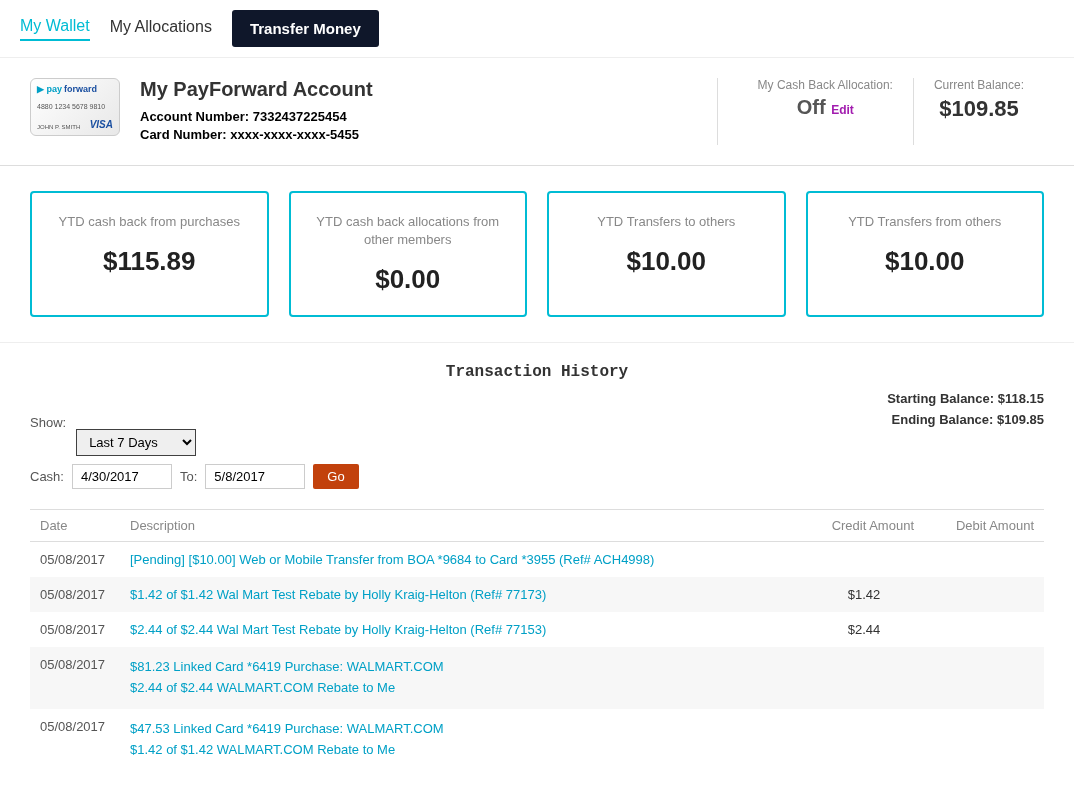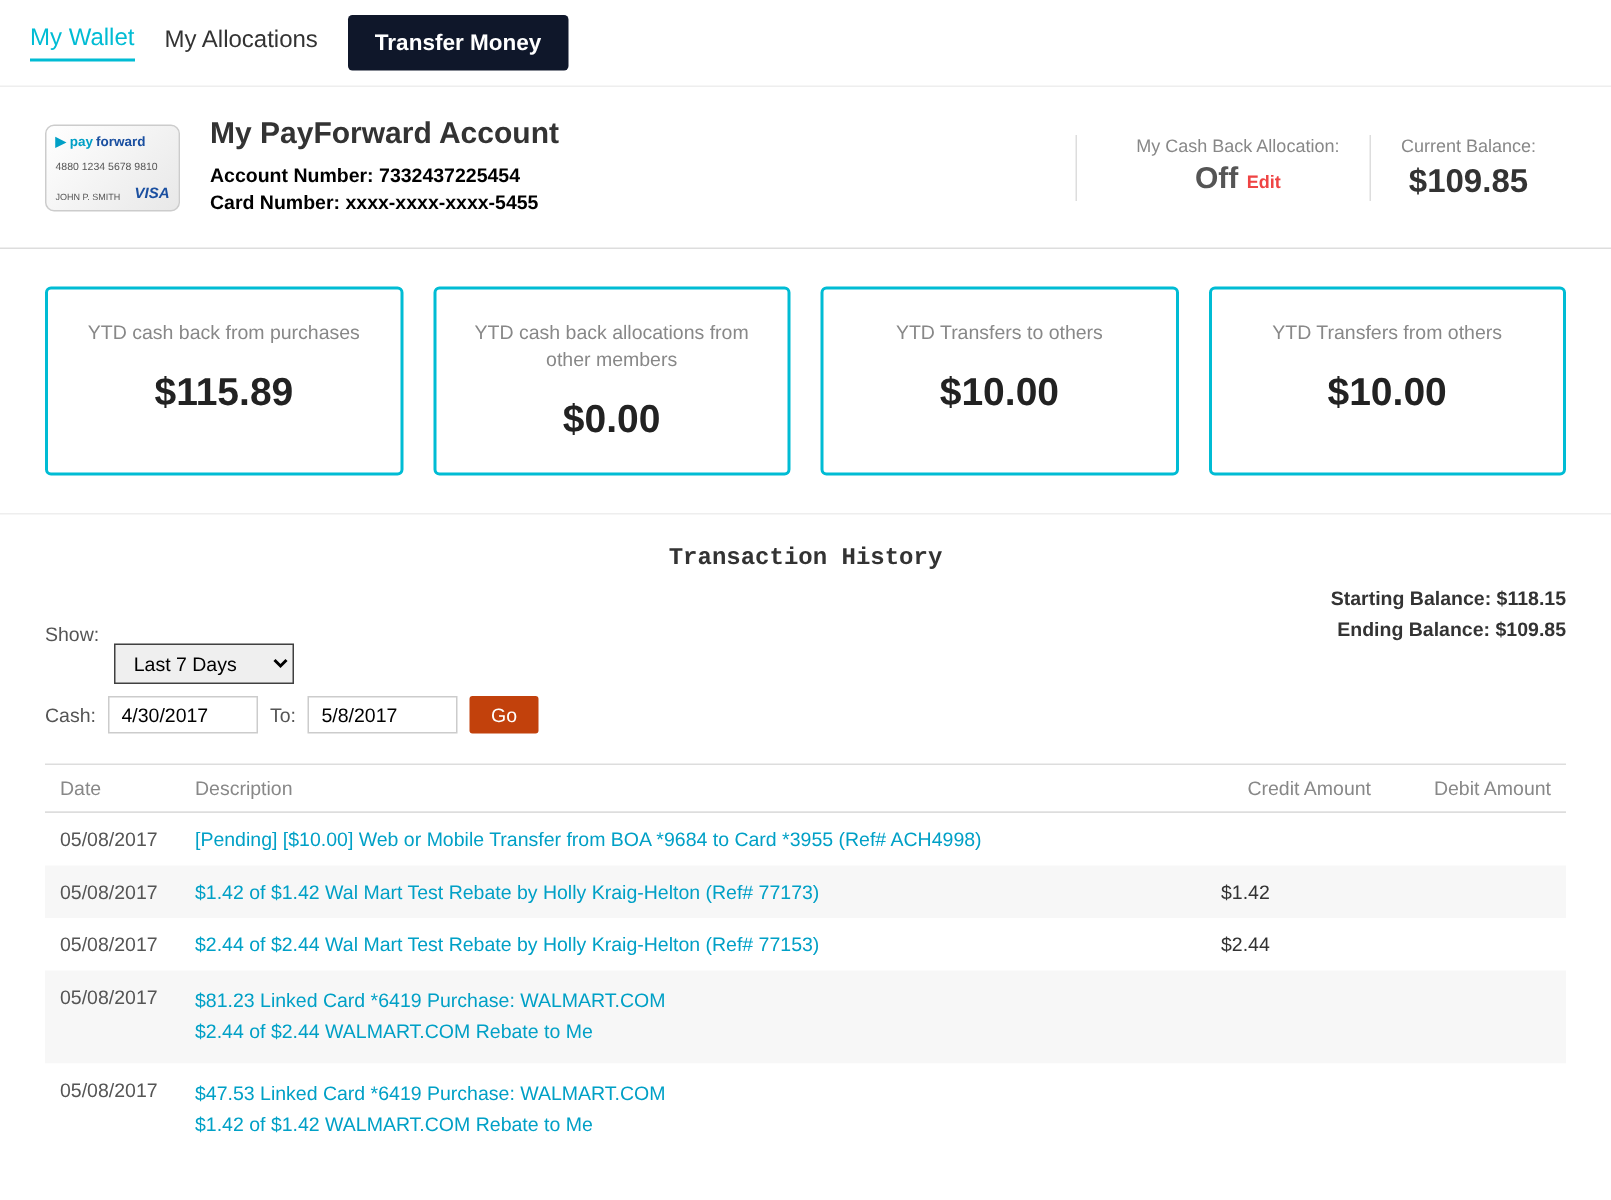--- a/index.html
+++ b/index.html
@@ -30,21 +30,20 @@
       padding: 10px 18px;
       font-size: 15px;
       cursor: pointer;
       border-radius: 3px;
       font-weight: bold;
     }
 
     
     .account-header {
       display: flex;
-      align-items: center;
       padding: 20px 30px;
       border-bottom: 1px solid #ddd;
     }
     .card-image {
       width: 90px;
       height: 58px;
       border: 1px solid #ccc;
       border-radius: 6px;
       background: linear-gradient(135deg, #fff 0%, #e8e8e8 100%);
       display: flex;
@@ -88,21 +87,21 @@
     .stat-block {
       text-align: center;
       padding: 0 20px;
     }
     .stat-block + .stat-block {
       border-left: 1px solid #ddd;
     }
     .stat-label { font-size: 12px; color: #888; margin-bottom: 4px; }
     .stat-value { font-size: 22px; font-weight: bold; color: #333; }
     .stat-value.off { color: #555; font-size: 20px; }
-    .edit-link { color: #ef4444; font-size: 12px; text-decoration: none; cursor: pointer; }
+    .edit-link { color: #a21caf; font-size: 12px; text-decoration: none; cursor: pointer; }
 
     
     .stats-cards {
       display: flex;
       gap: 20px;
       padding: 25px 30px;
       border-bottom: 1px solid #eee;
     }
     .stat-card {
       flex: 1;
@@ -191,21 +190,21 @@
     .transaction-table th.right { text-align: right; }
     .transaction-table td {
       padding: 10px 10px;
       vertical-align: top;
     }
     .transaction-table tr:nth-child(even) td { background: #f7f7f7; }
     .transaction-table tr:nth-child(odd) td { background: #fff; }
     .td-date { color: #555; white-space: nowrap; width: 90px; }
     .td-desc { color: #00a0c6; }
     .td-desc a { color: #00a0c6; text-decoration: none; }
-    .td-credit { text-align: left; width: 120px; }
+    .td-credit { text-align: center; width: 120px; }
     .td-debit { text-align: right; width: 120px; }
     .td-desc-multi { line-height: 1.6; }
 
     .filter-date-row {
       display: flex;
       align-items: center;
       gap: 8px;
       margin-bottom: 15px;
     }
   </style>

